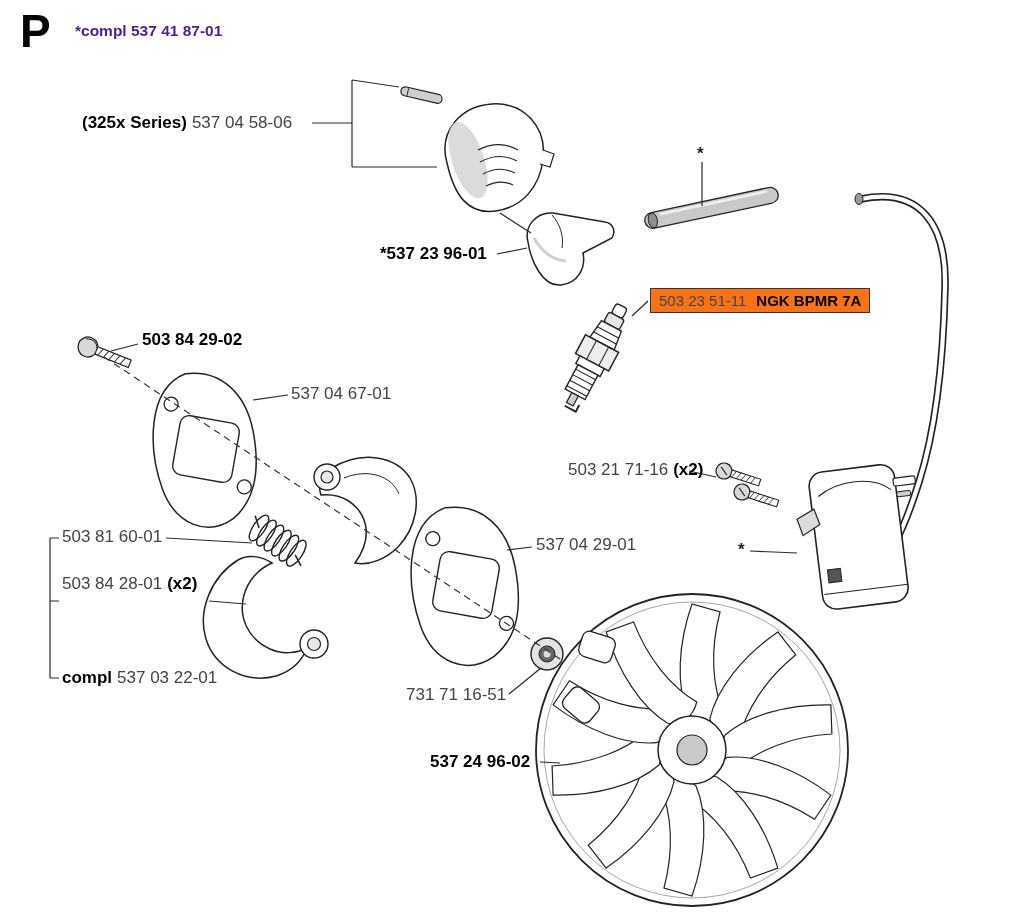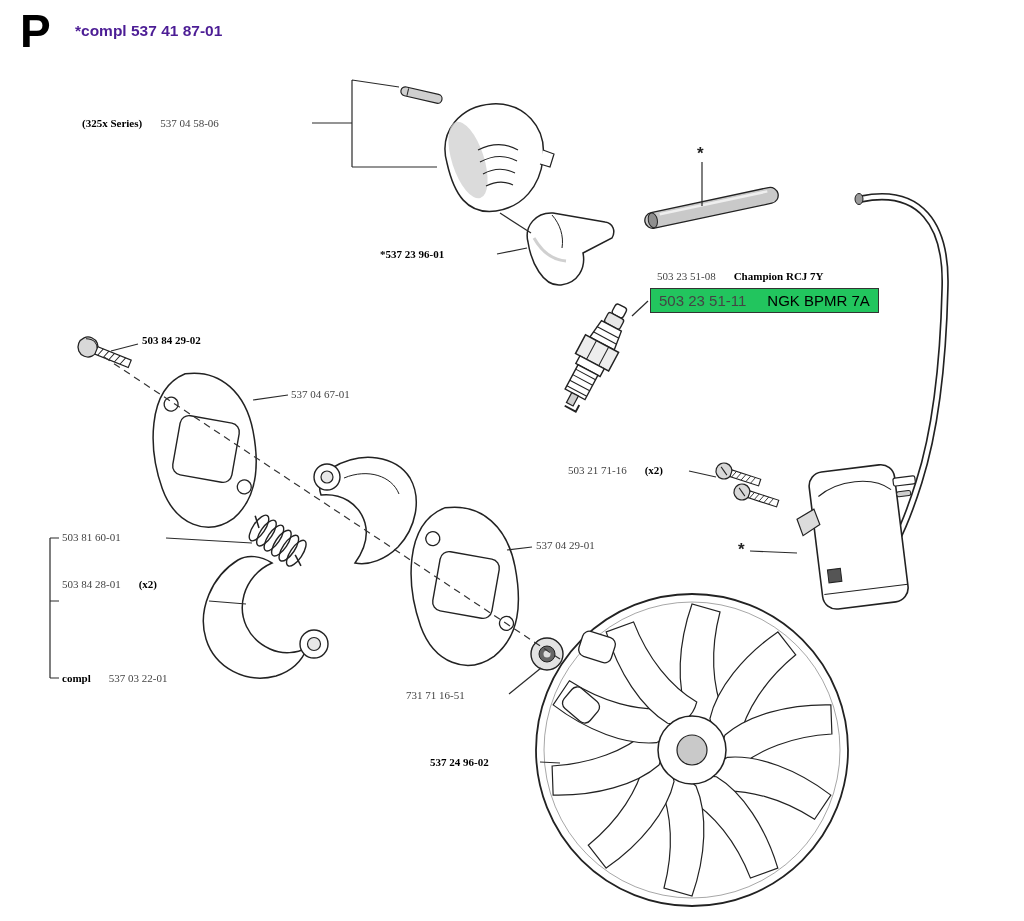--- a/index.html
+++ b/index.html
@@ -2,33 +2,33 @@
 <html><head>
 <meta charset="utf-8">
 <style>
   html,body{margin:0;padding:0;background:#fff;}
   .stage{
     position:relative;width:1024px;height:921px;overflow:hidden;
     font-family:"Liberation Sans",sans-serif;background:#fff;color:#444;
   }
   .art{position:absolute;left:0;top:0;width:1024px;height:921px;}
   .lbl{
-    position:absolute;font-size:11px;line-height:18px;color:#444;
-    display:flex;gap:18px;white-space:nowrap;font-family:Liberation Serif, serif;
+    position:absolute;font-size:17px;line-height:18px;color:#444;
+    display:flex;gap:5px;white-space:nowrap;
   }
   .lbl .b{font-weight:bold;color:#000;}
   .section-letter{
     position:absolute;left:20px;top:4px;font-size:46px;font-weight:bold;color:#000;
   }
   .page-title{position:absolute;left:75px;top:22px;font-size:15.5px;font-weight:bold;color:#4c1d95;}
   .plug-box{
     position:absolute;left:650px;top:288px;border:1.5px solid #333;
-    padding:3px 8px;display:inline-flex;gap:21px;font-size:15px;color:#444;background:#22c55e;
-  }
-  .plug-box .b{font-weight:normal;color:#000;text-align:center;}
+    padding:3px 8px;display:inline-flex;gap:10px;font-size:15px;color:#444;background:#f97316;
+  }
+  .plug-box .b{font-weight:bold;color:#000;text-align:center;}
   .asterisk{position:absolute;font-size:17px;color:#222;font-weight:bold;}
 </style>
 </head>
 <body>
 
 <div class="stage">
 
   <svg class="art" viewBox="0 0 1024 921" xmlns="http://www.w3.org/2000/svg" xmlns:xlink="http://www.w3.org/1999/xlink">
     <defs>
       <path id="fin" d="M-4,-36 C-16,-64 -14,-106 0,-146 L28,-138 C18,-100 20,-64 32,-36 C20,-26 6,-26 -4,-36 Z"></path>
@@ -203,24 +203,20 @@
     <span class="b">(325x Series)</span>
     <span>537 04 58-06</span>
   </div>
 
   <div class="lbl" style="left:380px;top:245px">
     <span class="b">*537 23 96-01</span>
   </div>
 
   <div class="asterisk" style="left:697px;top:144px">*</div>
 
-  <div class="lbl" style="left:657px;top:267px">
-    <span>503 23 51-08</span>
-    <span class="b">Champion RCJ 7Y</span>
-  </div>
   <div class="plug-box">
     <span>503 23 51-11</span>
     <span class="b">NGK BPMR 7A</span>
   </div>
 
   <div class="lbl" style="left:142px;top:331px">
     <span class="b">503 84 29-02</span>
   </div>
 
   <div class="lbl" style="left:291px;top:385px">

